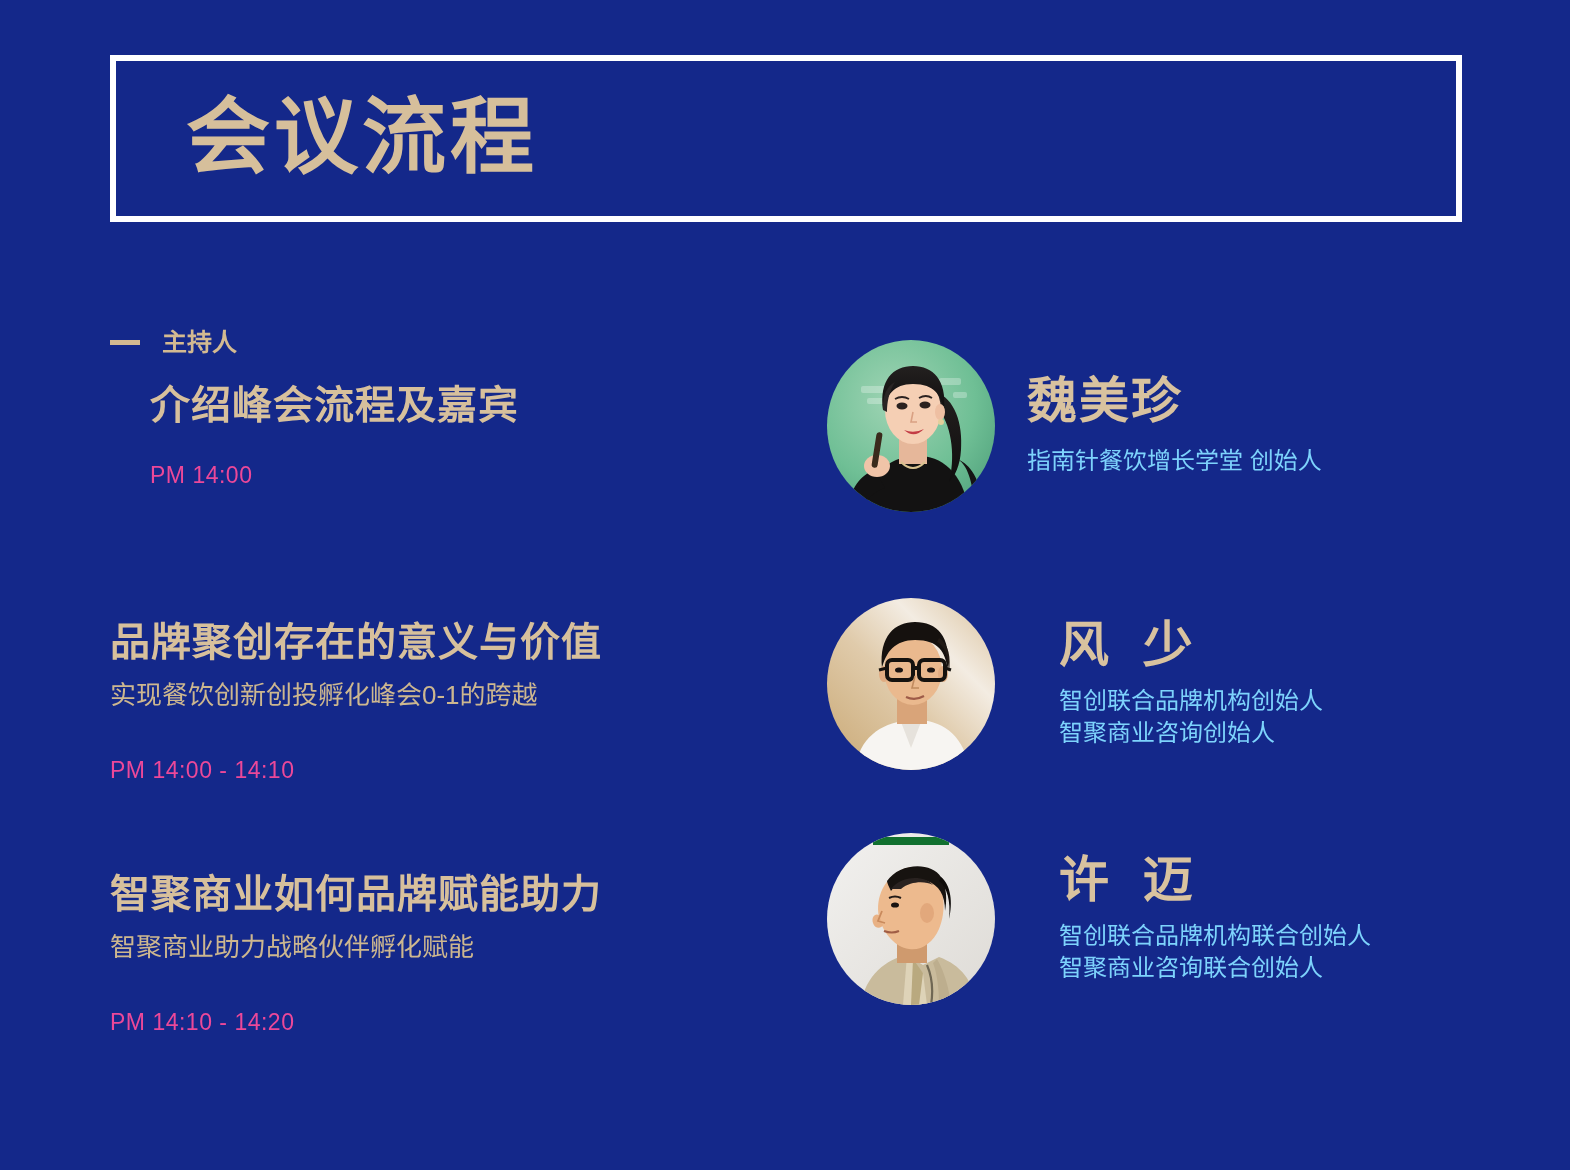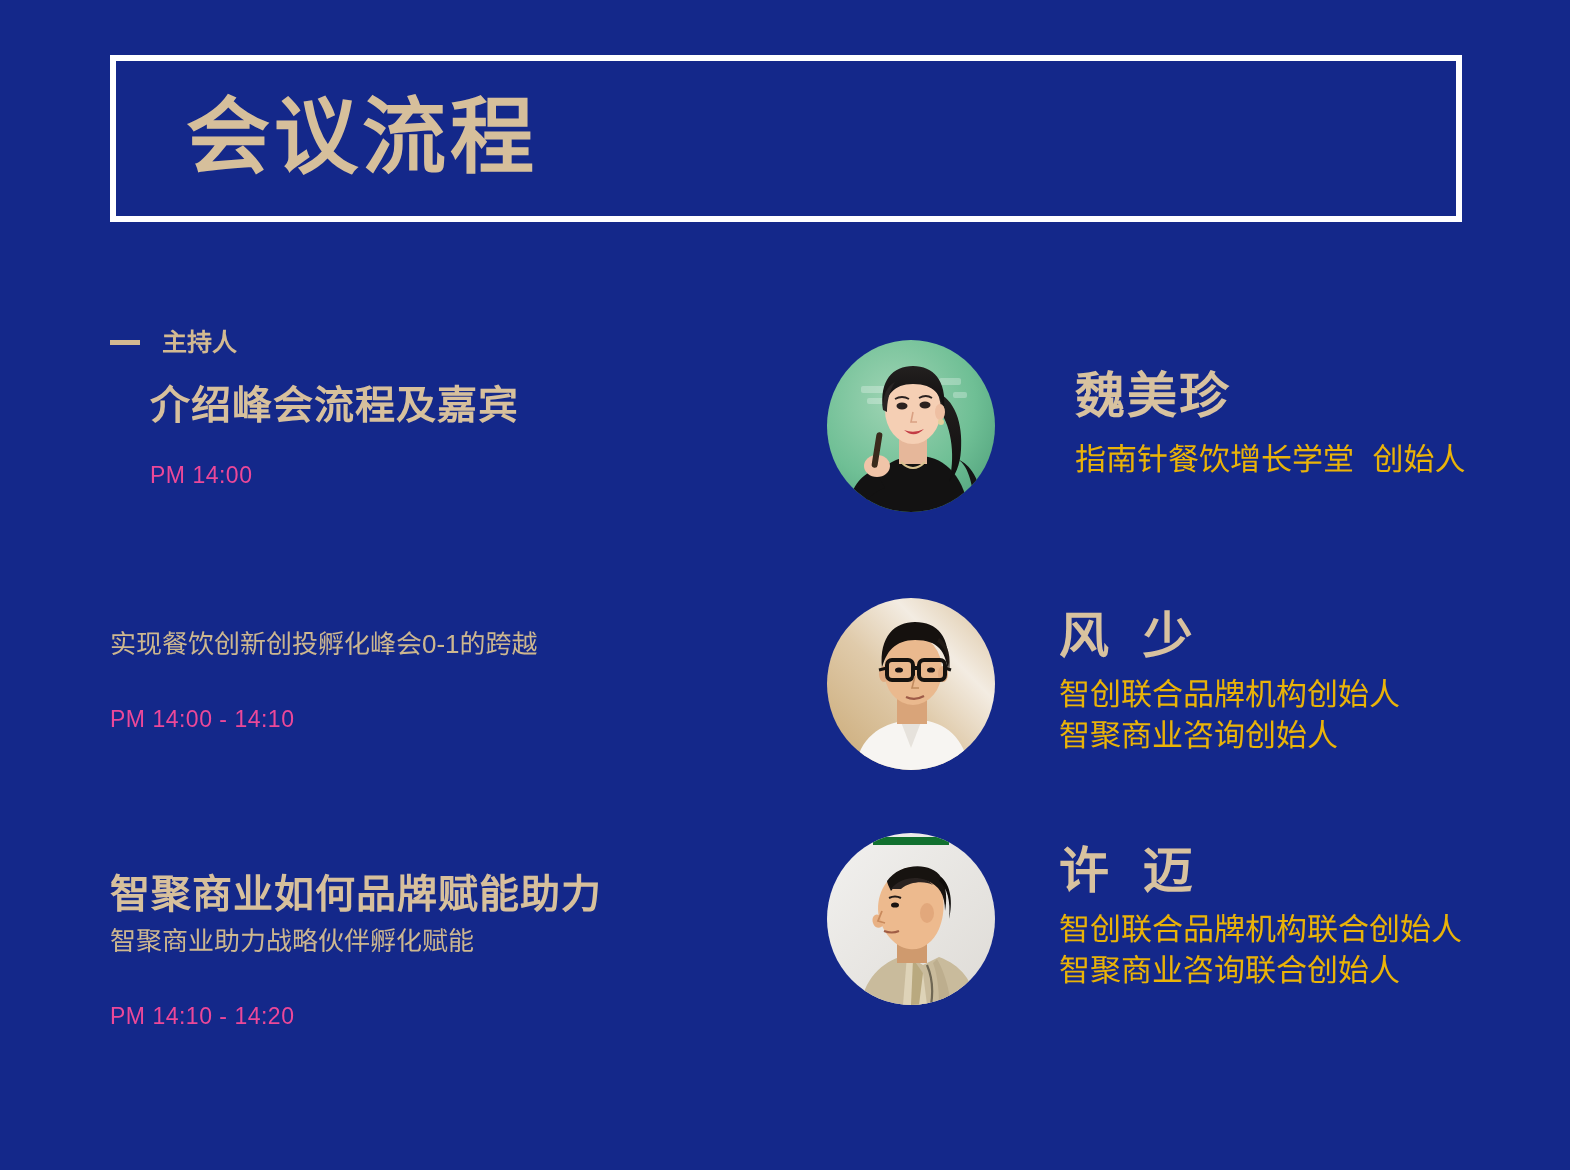--- a/index.html
+++ b/index.html
@@ -104,21 +104,21 @@
     font-weight: bold;
     line-height: 1.12;
     letter-spacing: 1px;
     white-space: nowrap;
   }
   .agenda-subtitle {
     color: #cdb78f;
     font-size: 26px;
     font-weight: normal;
     line-height: 1.3;
-    margin-top: 8px;
+    margin-top: 14px;
     white-space: nowrap;
   }
   .agenda-time {
     color: #ec4899;
     font-size: 23px;
     font-weight: normal;
     line-height: 1;
     margin-top: 34px;
     letter-spacing: 0.5px;
     white-space: nowrap;
@@ -167,28 +167,27 @@
     font-size: 50px;
     font-weight: bold;
     line-height: 1.05;
     letter-spacing: 2px;
     white-space: pre;
   }
   .speaker-titles {
     margin-top: 14px;
   }
   .speaker-title-line {
-    color: #eab308;
-    font-size: 31px;
+    color: #7dd3fc;
+    font-size: 24px;
     font-weight: normal;
     line-height: 1.33;
     white-space: nowrap;
-    font-family: Liberation Mono, monospace;
-  }
-  .speaker-row.sp-0 .speaker-info { margin-left: 80px; }
+  }
+  .speaker-row.sp-0 .speaker-info { margin-left: 32px; }
   .speaker-row.sp-0 .speaker-titles { margin-top: 18px; }
 </style>
 </head>
 <body>
 
 <div class="slide">
 
   <div class="header-box">
     <div class="header-title">会议流程</div>
   </div>
@@ -200,20 +199,21 @@
         <span class="role-dash"></span>
         <span>主持人</span>
       </div>
       <div class="agenda-body">
         <div class="agenda-title">介绍峰会流程及嘉宾</div>
         <div class="agenda-time">PM 14:00</div>
       </div>
     </div>
 
     <div class="agenda-item item-1">
+      <div class="agenda-title">品牌聚创存在的意义与价值</div>
       <div class="agenda-subtitle">实现餐饮创新创投孵化峰会0-1的跨越</div>
       <div class="agenda-time">PM 14:00 - 14:10</div>
     </div>
 
     <div class="agenda-item item-2">
       <div class="agenda-title">智聚商业如何品牌赋能助力</div>
       <div class="agenda-subtitle">智聚商业助力战略伙伴孵化赋能</div>
       <div class="agenda-time">PM 14:10 - 14:20</div>
     </div>
 

